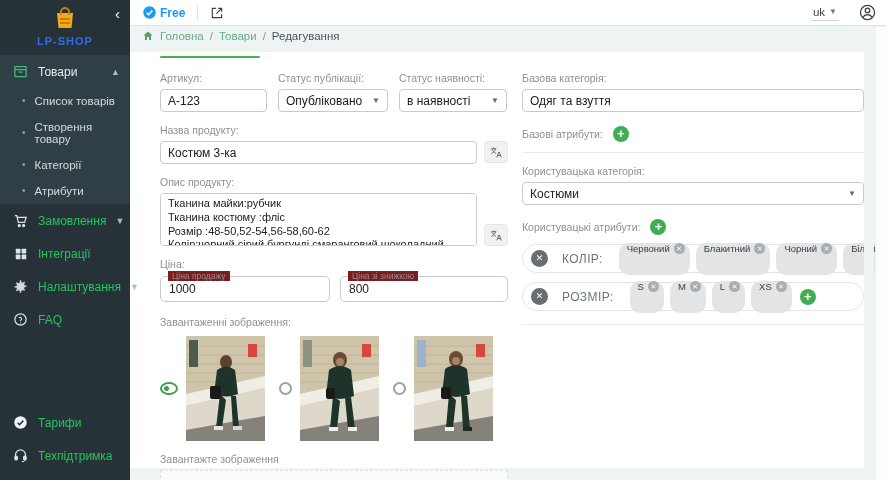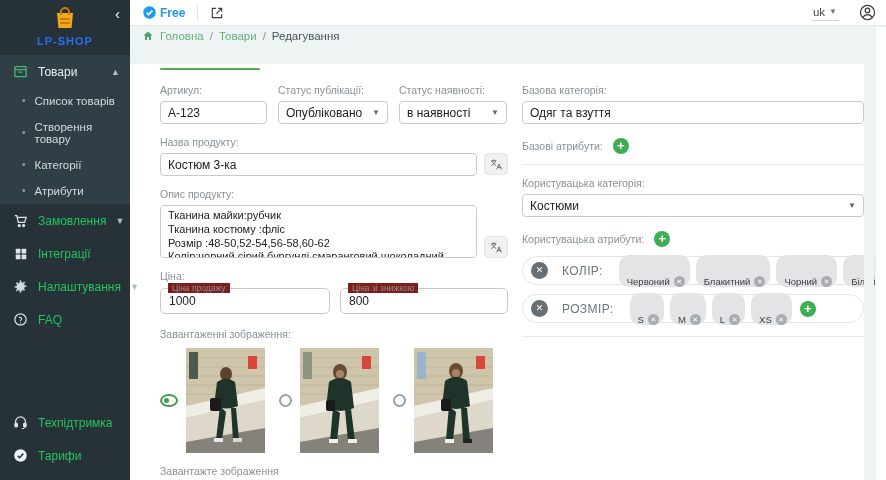--- a/index.html
+++ b/index.html
@@ -34,21 +34,21 @@
   .tb-right { margin-left:auto; display:flex; align-items:center; gap:20px; }
   .lang-select { display:flex; align-items:center; gap:4px; font-size:11.5px; color:#444; border-bottom:1px solid #cfd4d6; padding:1px 2px 2px; cursor:pointer; }
   .lang-select .caret { font-size:8px; color:#777; }
   .avatar-btn { cursor:pointer; display:flex; }
 
   .breadcrumbs { position:absolute; left:0; top:27px; width:100%; height:17px; display:flex; align-items:center; gap:6px; padding-left:12px; font-size:11.5px; background:#eef3f4; }
   .crumb { color:#66b07e; text-decoration:none; cursor:pointer; }
   .crumb.current { color:#4a555b; cursor:default; }
   .crumb-sep { color:#8a9398; }
 
-  .content { position:absolute; left:0; top:64px; width:736px; height:416px; background:#fff; padding:4px 22px 0 30px; display:flex; gap:14px; }
+  .content { position:absolute; left:0; top:52px; width:736px; height:416px; background:#fff; padding:4px 22px 0 30px; display:flex; gap:14px; }
   .col-l { width:348px; }
   .col-r { width:342px; }
   .tab-underline { width:100px; height:2px; background:#4caf50; border-radius:1px; margin-bottom:14px; }
 
   .f-label { font-size:10.5px; color:#8a9197; margin-bottom:5px; }
   .row3 { display:flex; gap:11px; }
   .fld input, .sel { width:100%; height:23px; border:1px solid #c6cbce; border-radius:4px; font-size:12px; color:#222; padding:0 7px; font-family:"Liberation Sans", sans-serif; background:#fff; }
   .fld input { outline:none; }
   .sel { display:flex; align-items:center; justify-content:space-between; cursor:pointer; }
   .sel .caret { font-size:8px; color:#666; }
@@ -77,21 +77,21 @@
 
   .plus-line { display:flex; align-items:center; gap:10px; margin-top:14px; }
   .plus-line .f-label { margin:0; }
   .plus-btn { width:16px; height:16px; border-radius:50%; background:#3fae52; color:#fff; font-size:13px; line-height:15px; text-align:center; cursor:pointer; font-weight:bold; }
   .hr { border-bottom:1px solid #e7eaeb; margin-top:10px; }
 
   .attr-row { border:1px solid #e2e5e7; border-radius:18px; height:29px; display:flex; align-items:center; gap:8px; padding:0 10px 0 8px; margin-top:9px; }
   .rm-btn { width:17px; height:17px; border-radius:50%; background:#676f74; color:#fff; font-size:9px; line-height:17px; text-align:center; cursor:pointer; flex:0 0 17px; }
   .attr-name { font-size:12px; color:#6d757a; letter-spacing:0.4px; margin:0 8px 0 6px; }
   .chips { display:flex; align-items:center; gap:6px; flex:1; }
-  .chip { background:#e2e4e6; border-radius:10px; height:32px; display:flex; align-items:flex-end; gap:4px; padding:0 5px 0 8px; }
+  .chip { background:#e2e4e6; border-radius:10px; height:32px; display:flex; align-items:flex-start; gap:4px; padding:0 5px 0 8px; }
   .chip .ctxt { font-size:9.5px; color:#3c4043; }
   .chip-x { width:11px; height:11px; border-radius:50%; background:#a8adb1; color:#fff; font-size:7px; line-height:11px; text-align:center; cursor:pointer; }
   .attr-plus { margin-left:2px; }
 
   .right-strip { position:absolute; right:12px; top:27px; width:10px; height:453px; background:#eef3f4; }
   .scroll-track { position:absolute; right:0; top:27px; width:11px; height:453px; background:#fcfdfd; border-left:1px solid #f0f2f2; cursor:pointer; }
   svg { display:block; }
 </style>
 </head>
 <body>
@@ -180,37 +180,37 @@
             <path d="M9.5 9.5a2.5 2.5 0 0 1 4.3 1.7c0 1.6-2 1.8-2 3.3" stroke-width="1.8"></path>
             <circle cx="11.9" cy="17.3" r="0.9" fill="#dde3e6" stroke="none"></circle>
           </svg>
       </span>
       <span class="lbl">FAQ</span>
     </div>
 
     <div class="side-footer">
       <div class="navitem">
         <span class="sideicon">
+          <svg width="15" height="15" viewBox="0 0 24 24">
+              <circle cx="12" cy="12" r="10" fill="#f2f5f6"></circle>
+              <path d="M7.5 12.5l3 3 6-6.5" fill="none" stroke="#263238" stroke-width="2.4"></path>
+            </svg>
+        </span>
+        <span class="lbl">Тарифи</span>
+      </div>
+      <div class="navitem">
+        <span class="sideicon">
           <svg width="15" height="15" viewBox="0 0 24 24" fill="none" stroke="#dde3e6" stroke-width="2">
               <path d="M4 14v-3a8 8 0 0 1 16 0v3"></path>
               <rect x="3" y="13" width="4" height="6" rx="2" fill="#dde3e6"></rect>
               <rect x="17" y="13" width="4" height="6" rx="2" fill="#dde3e6"></rect>
               <path d="M19 19c0 2-2 3-5 3" stroke-width="1.6"></path>
             </svg>
         </span>
         <span class="lbl">Техпідтримка</span>
-      </div>
-      <div class="navitem">
-        <span class="sideicon">
-          <svg width="15" height="15" viewBox="0 0 24 24">
-              <circle cx="12" cy="12" r="10" fill="#f2f5f6"></circle>
-              <path d="M7.5 12.5l3 3 6-6.5" fill="none" stroke="#263238" stroke-width="2.4"></path>
-            </svg>
-        </span>
-        <span class="lbl">Тарифи</span>
       </div>
     </div>
   </div>
 
   <div class="main">
 
     <div class="topbar">
       <div class="free-badge">
         <svg width="15" height="15" viewBox="0 0 24 24">
             <circle cx="12" cy="12" r="10" fill="#1d9bf0"></circle>
@@ -415,21 +415,21 @@
 
         <div class="mt">
           <div class="f-label">Користувацька категорія:</div>
           <div class="sel">
             <span>Костюми</span>
             <span class="caret">▼</span>
           </div>
         </div>
 
         <div class="plus-line">
-          <span class="f-label">Користувацька атрибути:</span>
+          <span class="f-label">Користувацькі атрибути:</span>
           <span class="plus-btn">+</span>
         </div>
 
         <div class="attr-row">
           <span class="rm-btn">✕</span>
           <span class="attr-name">КОЛІР:</span>
           <div class="chips">
             <span class="chip">
                 <span class="ctxt">Червоний</span>
                 <span class="chip-x">✕</span>

